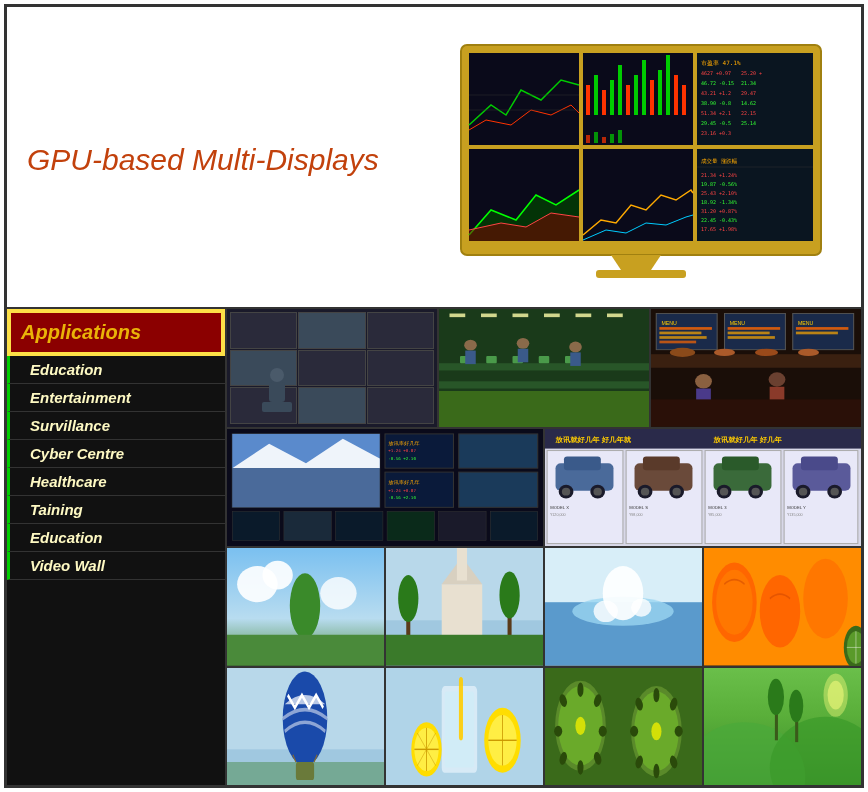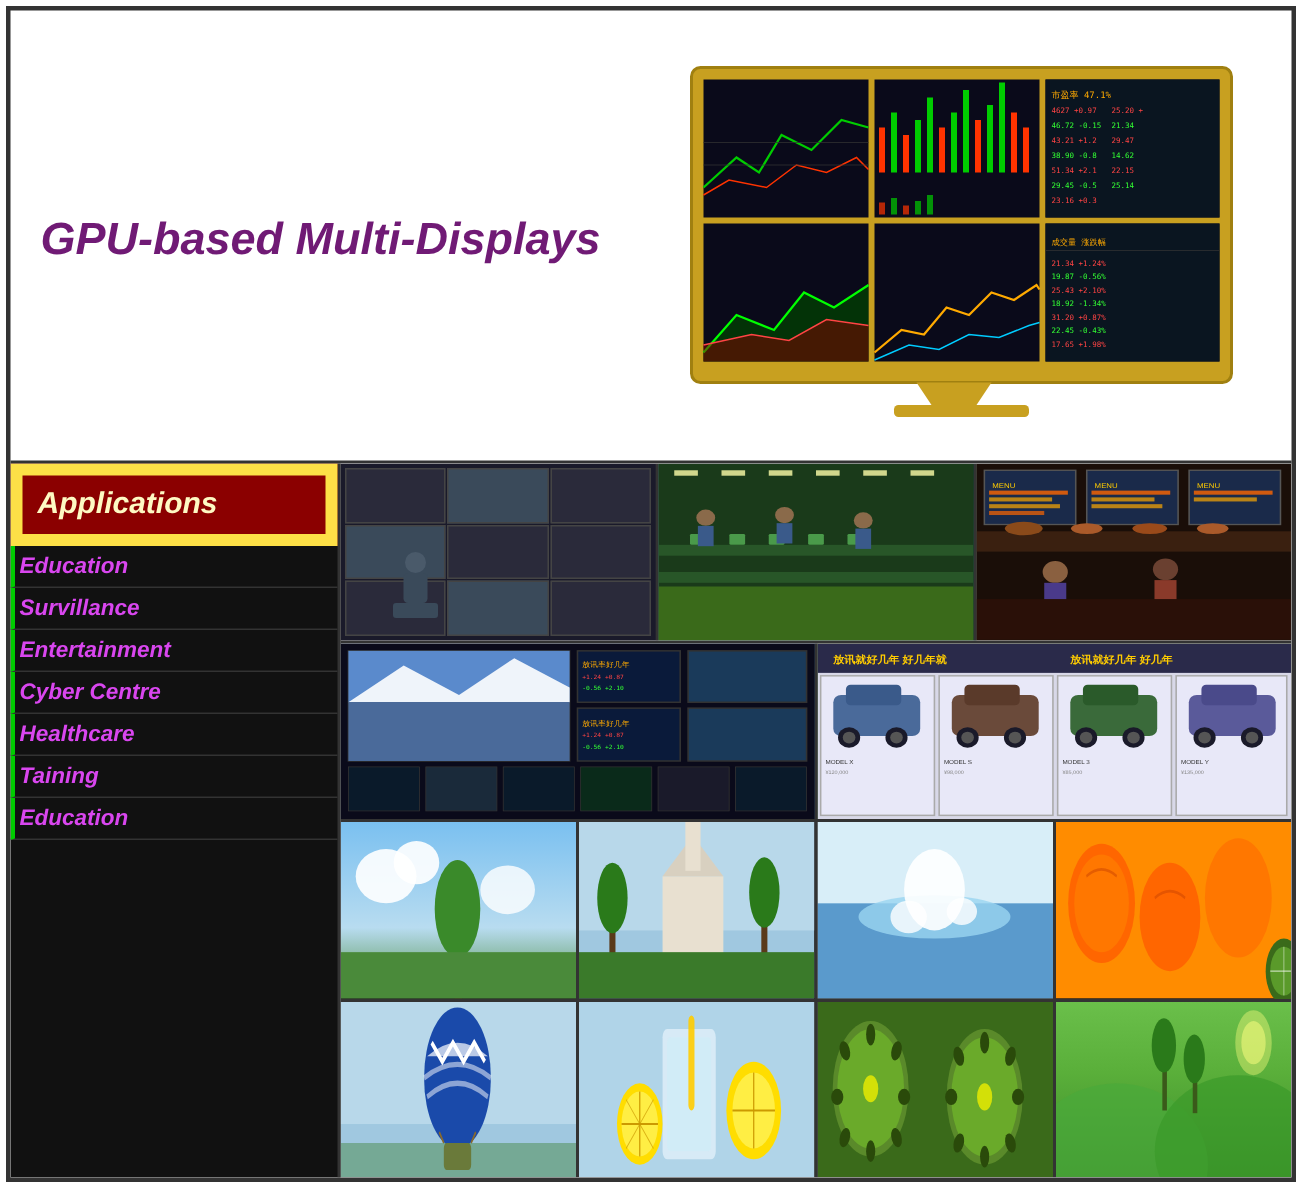--- a/index.html
+++ b/index.html
@@ -28,23 +28,23 @@
       align-items: center;
     }
     .headline {
       flex: 1;
       display: flex;
       flex-direction: column;
       justify-content: center;
       padding-left: 10px;
     }
     .headline h1 {
-      color: #701a75;
+      color: #c2410c;
       font-size: 30px;
-      font-weight: 700;
+      font-weight: 400;
       font-style: italic;
       line-height: 1.3;
     }
     .monitor-area {
       width: 420px;
       height: 270px;
       display: flex;
       align-items: center;
       justify-content: center;
       overflow: hidden;
@@ -61,30 +61,30 @@
     .sidebar {
       width: 220px;
       min-width: 220px;
       background: #111;
       border-right: 2px solid #333;
       display: flex;
       flex-direction: column;
     }
     .sidebar-title {
       background: #8B0000;
-      border: 8px solid #fde047;
+      border: 4px solid #fde047;
       padding: 8px 10px;
-      color: #fef9c3;
+      color: #eab308;
       font-size: 20px;
       font-weight: bold;
       font-style: italic;
     }
     .sidebar-item {
-      padding: 5px 3px;
-      color: #d946ef;
+      padding: 5px 20px;
+      color: #fef9c3;
       font-size: 15px;
       font-weight: bold;
       font-style: italic;
       border-bottom: 1px solid #333;
       cursor: pointer;
       border-left: 3px solid #00cc00;
     }
     
     .content-area {
       flex: 1;
@@ -249,26 +249,27 @@
         <rect x="155" y="235" width="90" height="8" rx="3" fill="#c8a020"></rect>
       </svg>
     </div>
   </div>
 
   <div class="bottom-section">
 
     <div class="sidebar">
       <div class="sidebar-title">Applications</div>
       <div class="sidebar-item">Education</div>
+      <div class="sidebar-item">Entertainment</div>
       <div class="sidebar-item">Survillance</div>
-      <div class="sidebar-item">Entertainment</div>
       <div class="sidebar-item">Cyber Centre</div>
       <div class="sidebar-item">Healthcare</div>
       <div class="sidebar-item">Taining</div>
       <div class="sidebar-item">Education</div>
+      <div class="sidebar-item">Video Wall</div>
     </div>
 
     <div class="content-area">
 
       <div class="content-row row1">
 
         <div class="img-cell">
           <div class="surveillance-scene">
             <div class="surv-tile"></div>
             <div class="surv-tile surv-person"></div>

